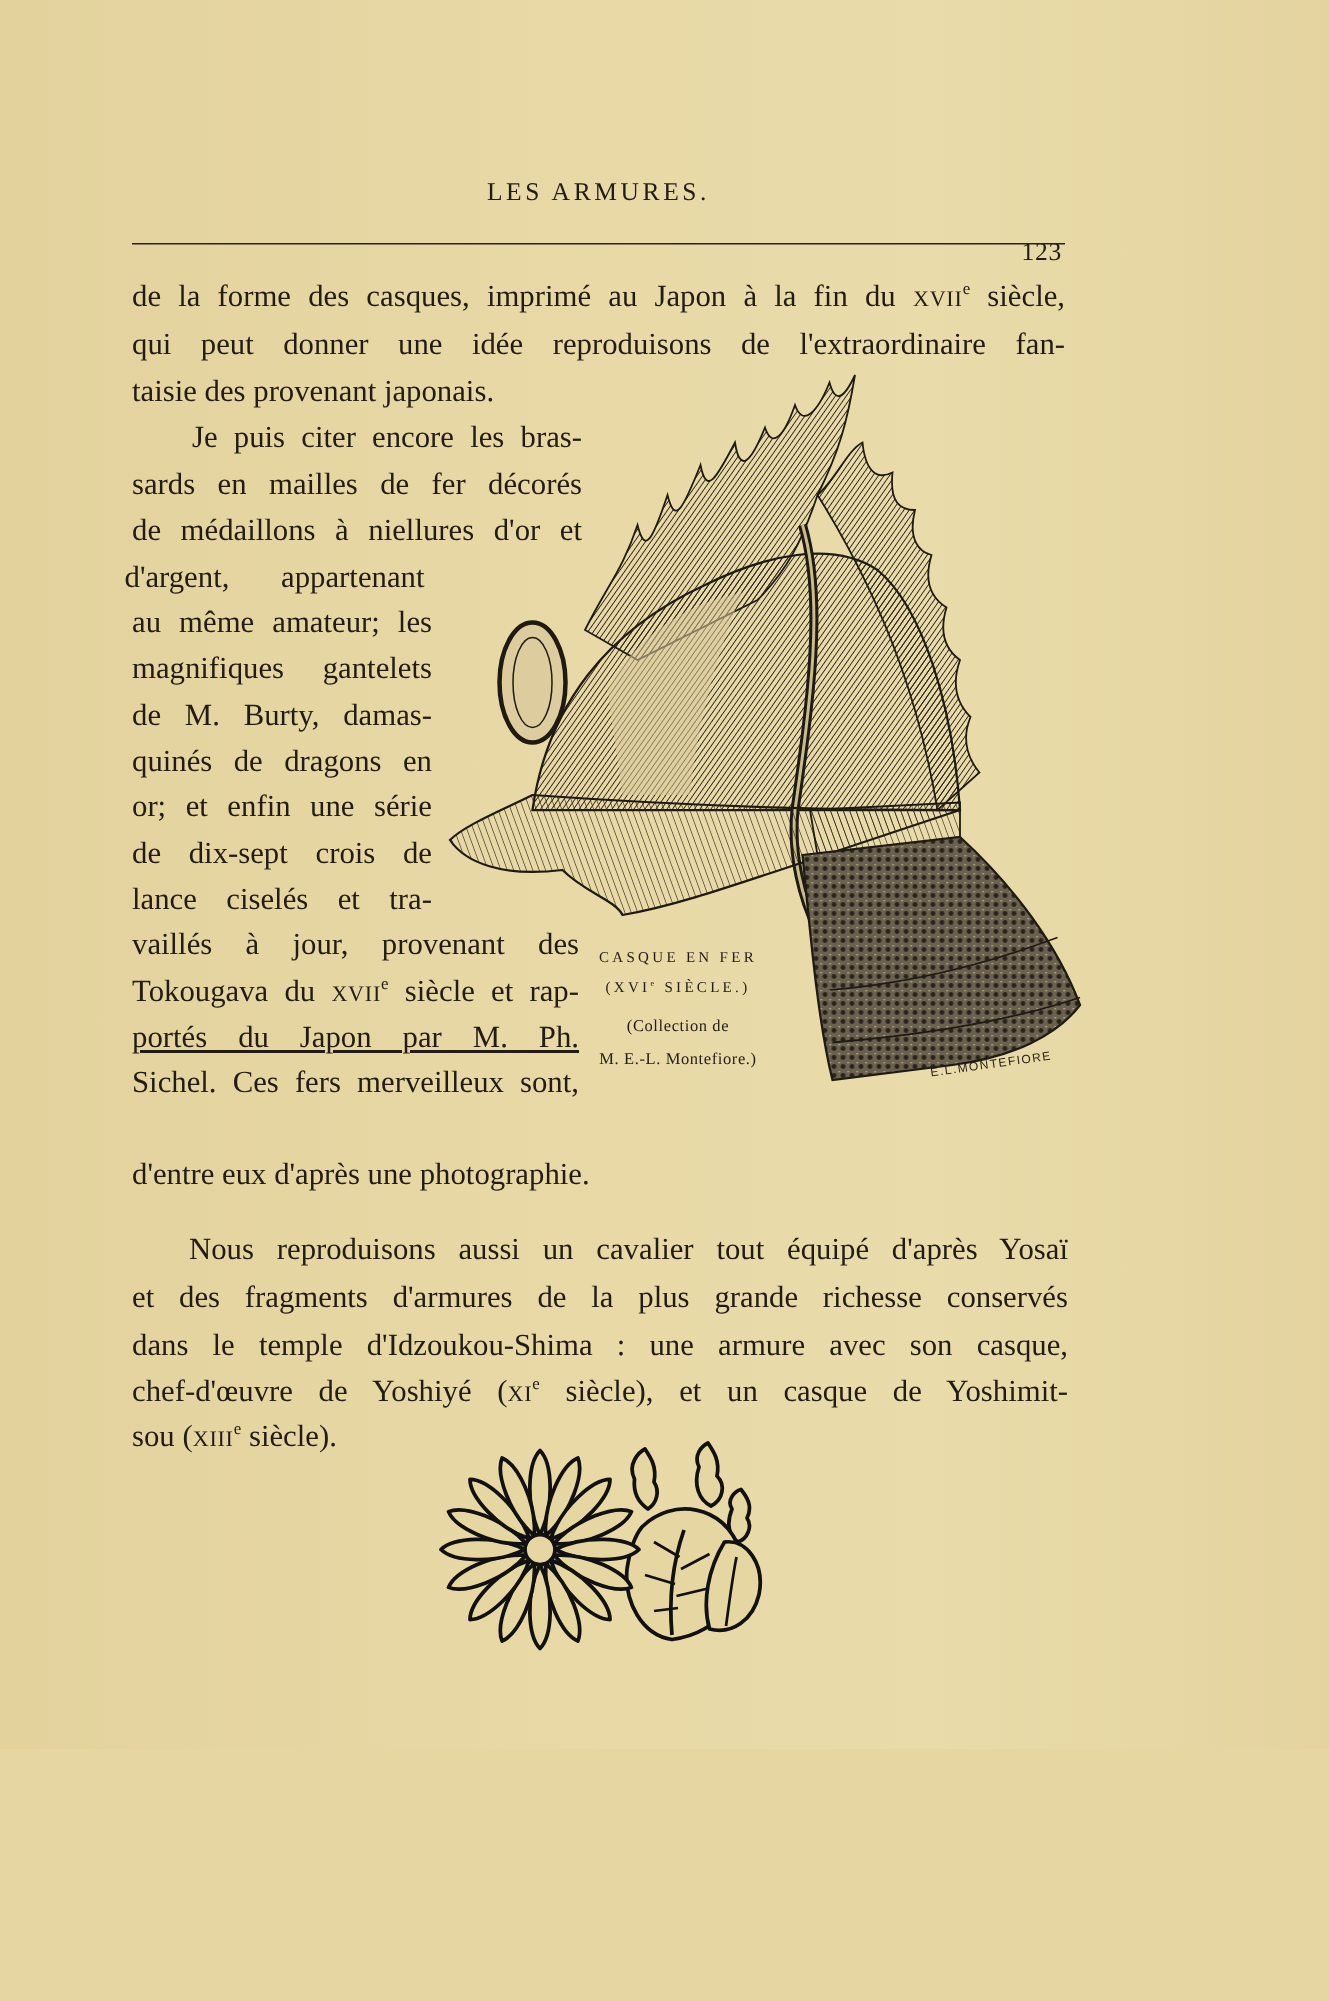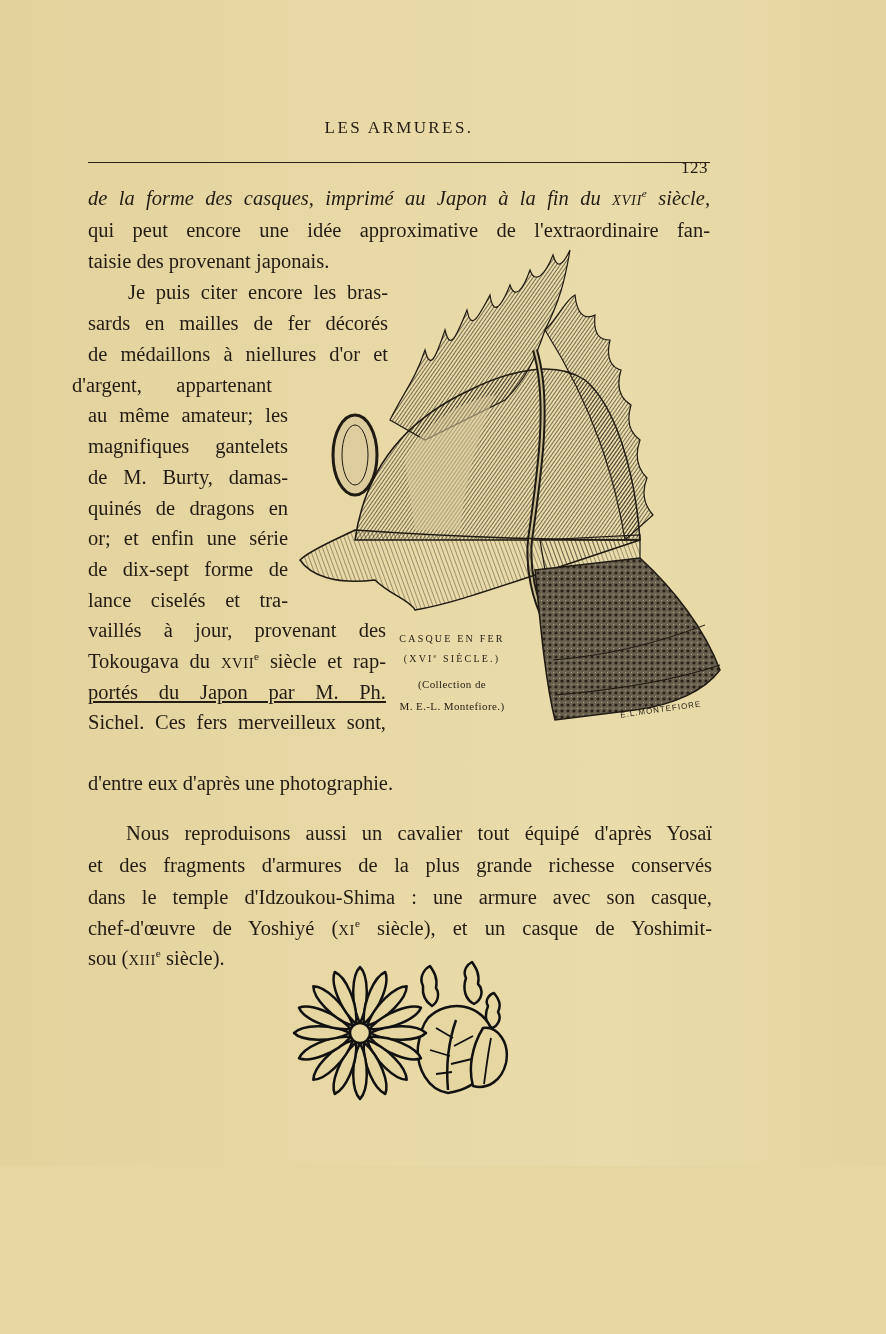--- a/index.html
+++ b/index.html
@@ -50,37 +50,37 @@
 <body>
 
 <div class="page">
 
   <div class="running-head">
     <div class="running-title">LES ARMURES.</div>
     <div class="page-number">123</div>
   </div>
   <div class="head-rule"></div>
 
-  <div class="line justify" style="left:88px; top:188px; width:622px;font-style:italic;">
+  <div class="line justify" style="left:88px; top:188px; width:622px;">
     <span>de la forme des casques, imprimé au Japon à la fin du</span>
     <span class="sc">xvii</span><sup>e</sup><span> siècle,</span>
   </div>
-  <div class="line justify" style="left:88px; top:220px; width:622px;">qui peut encore une idée approximative de l'extraordinaire fan-</div>
+  <div class="line justify" style="left:88px; top:220px; width:622px;">qui peut donner une idée reproduisons de l'extraordinaire fan-</div>
   <div class="line" style="left:88px; top:251px;">taisie des provenant japonais.</div>
 
   <div class="line justify" style="left:128px; top:282px; width:260px;">Je puis citer encore les bras-</div>
   <div class="line justify" style="left:88px; top:313px; width:300px;">sards en mailles de fer décorés</div>
   <div class="line justify" style="left:88px; top:344px; width:300px;">de médaillons à niellures d'or et</div>
-  <div class="line justify" style="left:72px; top:375px; width:200px;">d'argent, appartenant</div>
+  <div class="line justify" style="left:83px; top:375px; width:200px;">d'argent, appartenant</div>
   <div class="line justify" style="left:88px; top:405px; width:200px;">au même amateur; les</div>
   <div class="line justify" style="left:88px; top:436px; width:200px;">magnifiques gantelets</div>
   <div class="line justify" style="left:88px; top:467px; width:200px;">de M. Burty, damas-</div>
   <div class="line justify" style="left:88px; top:498px; width:200px;">quinés de dragons en</div>
   <div class="line justify" style="left:88px; top:528px; width:200px;">or; et enfin une série</div>
-  <div class="line justify" style="left:88px; top:559px; width:200px;">de dix-sept forme de</div>
+  <div class="line justify" style="left:88px; top:559px; width:200px;">de dix-sept crois de</div>
   <div class="line justify" style="left:88px; top:590px; width:200px;">lance ciselés et tra-</div>
   <div class="line justify" style="left:88px; top:620px; width:298px;">vaillés à jour, provenant des</div>
   <div class="line justify" style="left:88px; top:651px; width:298px;">
     <span>Tokougava du </span><span class="sc">xvii</span><sup>e</sup><span> siècle et rap-</span>
   </div>
   <div class="line justify" style="left:88px; top:682px; width:298px;text-decoration:underline;">portés du Japon par M. Ph.</div>
   <div class="line justify" style="left:88px; top:712px; width:298px;">Sichel. Ces fers merveilleux sont,</div>
   <div class="line" style="left:88px; top:773px;">d'entre eux d'après une photographie.</div>
 
   <svg class="illustration" viewBox="0 0 440 490">

